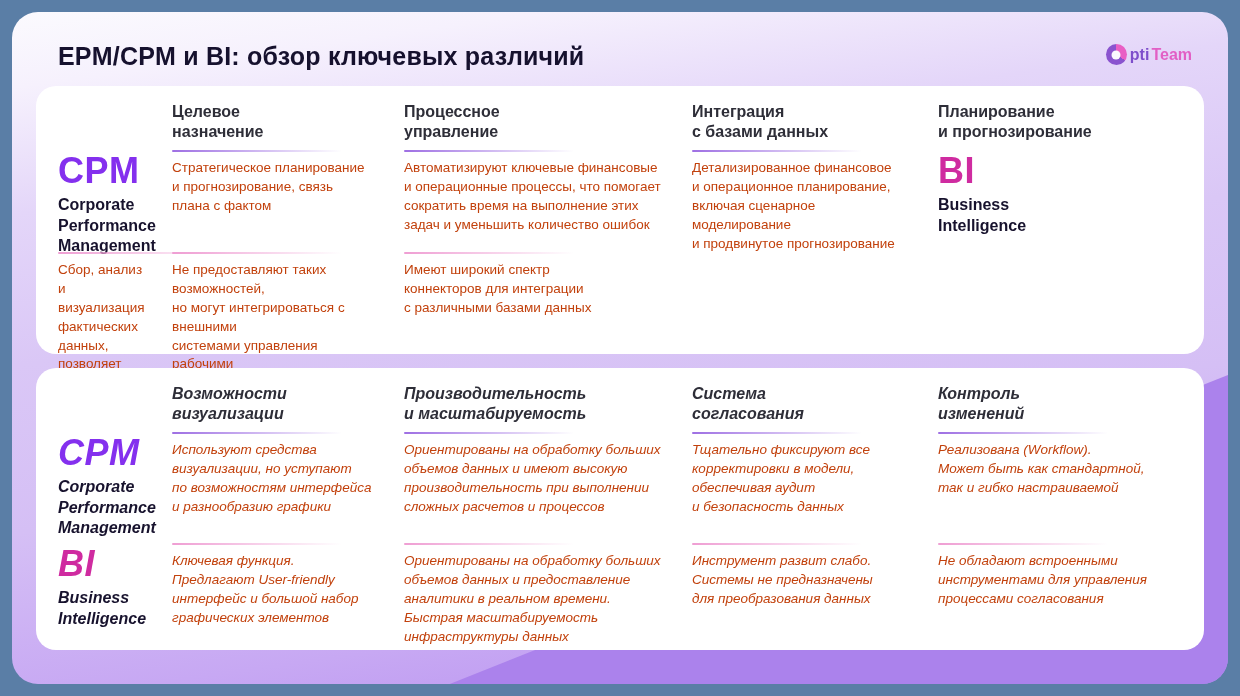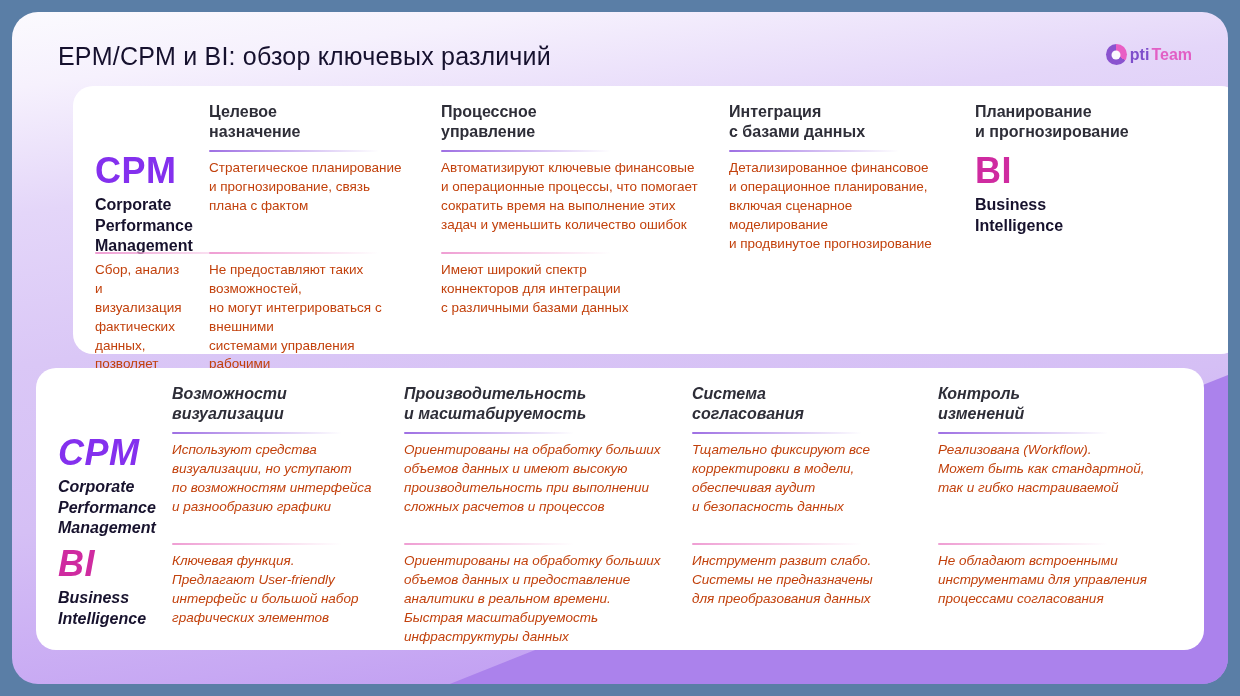--- a/index.html
+++ b/index.html
@@ -17,21 +17,21 @@
       #e4d6f9 24%, #dac7f6 42%,
       #d5bff5 62%, #c7a8f3 82%, #b78ff0 100%);
   }
   .frame::after{
     content:"";position:absolute;inset:0;z-index:0;
     background:#ab82ec;
     clip-path:polygon(100% 54%, 100% 100%, 36% 100%);
   }
   .page-title{
     position:absolute;left:46px;top:30px;z-index:2;
-    font-size:25px;font-weight:normal;color:#16112e;letter-spacing:.2px;
+    font-size:25px;font-weight:bold;color:#16112e;letter-spacing:.2px;
   }
   .logo{
     position:absolute;right:36px;top:32px;z-index:2;
     display:flex;align-items:center;gap:2px;
     font-size:16px;font-weight:bold;
   }
   .logo .donut{
     width:21px;height:21px;border-radius:50%;
     background:conic-gradient(#e95fc4 0deg 125deg, #8a53cf 125deg 360deg);
     position:relative;margin-right:1px;
@@ -45,21 +45,21 @@
   .logo .lg-pink{color:#e25fc5;}
 
   .panel{
     position:absolute;left:24px;width:1168px;z-index:1;
     background:#ffffff;border-radius:20px;
     box-sizing:border-box;
     padding:16px 22px 12px 22px;
     display:grid;
     grid-template-columns:114px 232px 288px 246px 1fr;
   }
-  .panel-1{top:74px;height:268px;grid-template-rows:48px 102px 1fr;margin-left:37px;}
+  .panel-1{top:74px;height:268px;grid-template-rows:48px 102px 1fr;}
   .panel-2{top:356px;height:282px;grid-template-rows:48px 111px 1fr;font-style:italic;}
 
   .prewrap{white-space:pre-line;}
 
   .col-header{
     font-size:16px;line-height:1.28;font-weight:bold;color:#2e2e38;
     padding-right:18px;
   }
   .cell{
     position:relative;padding-top:9px;padding-right:26px;

